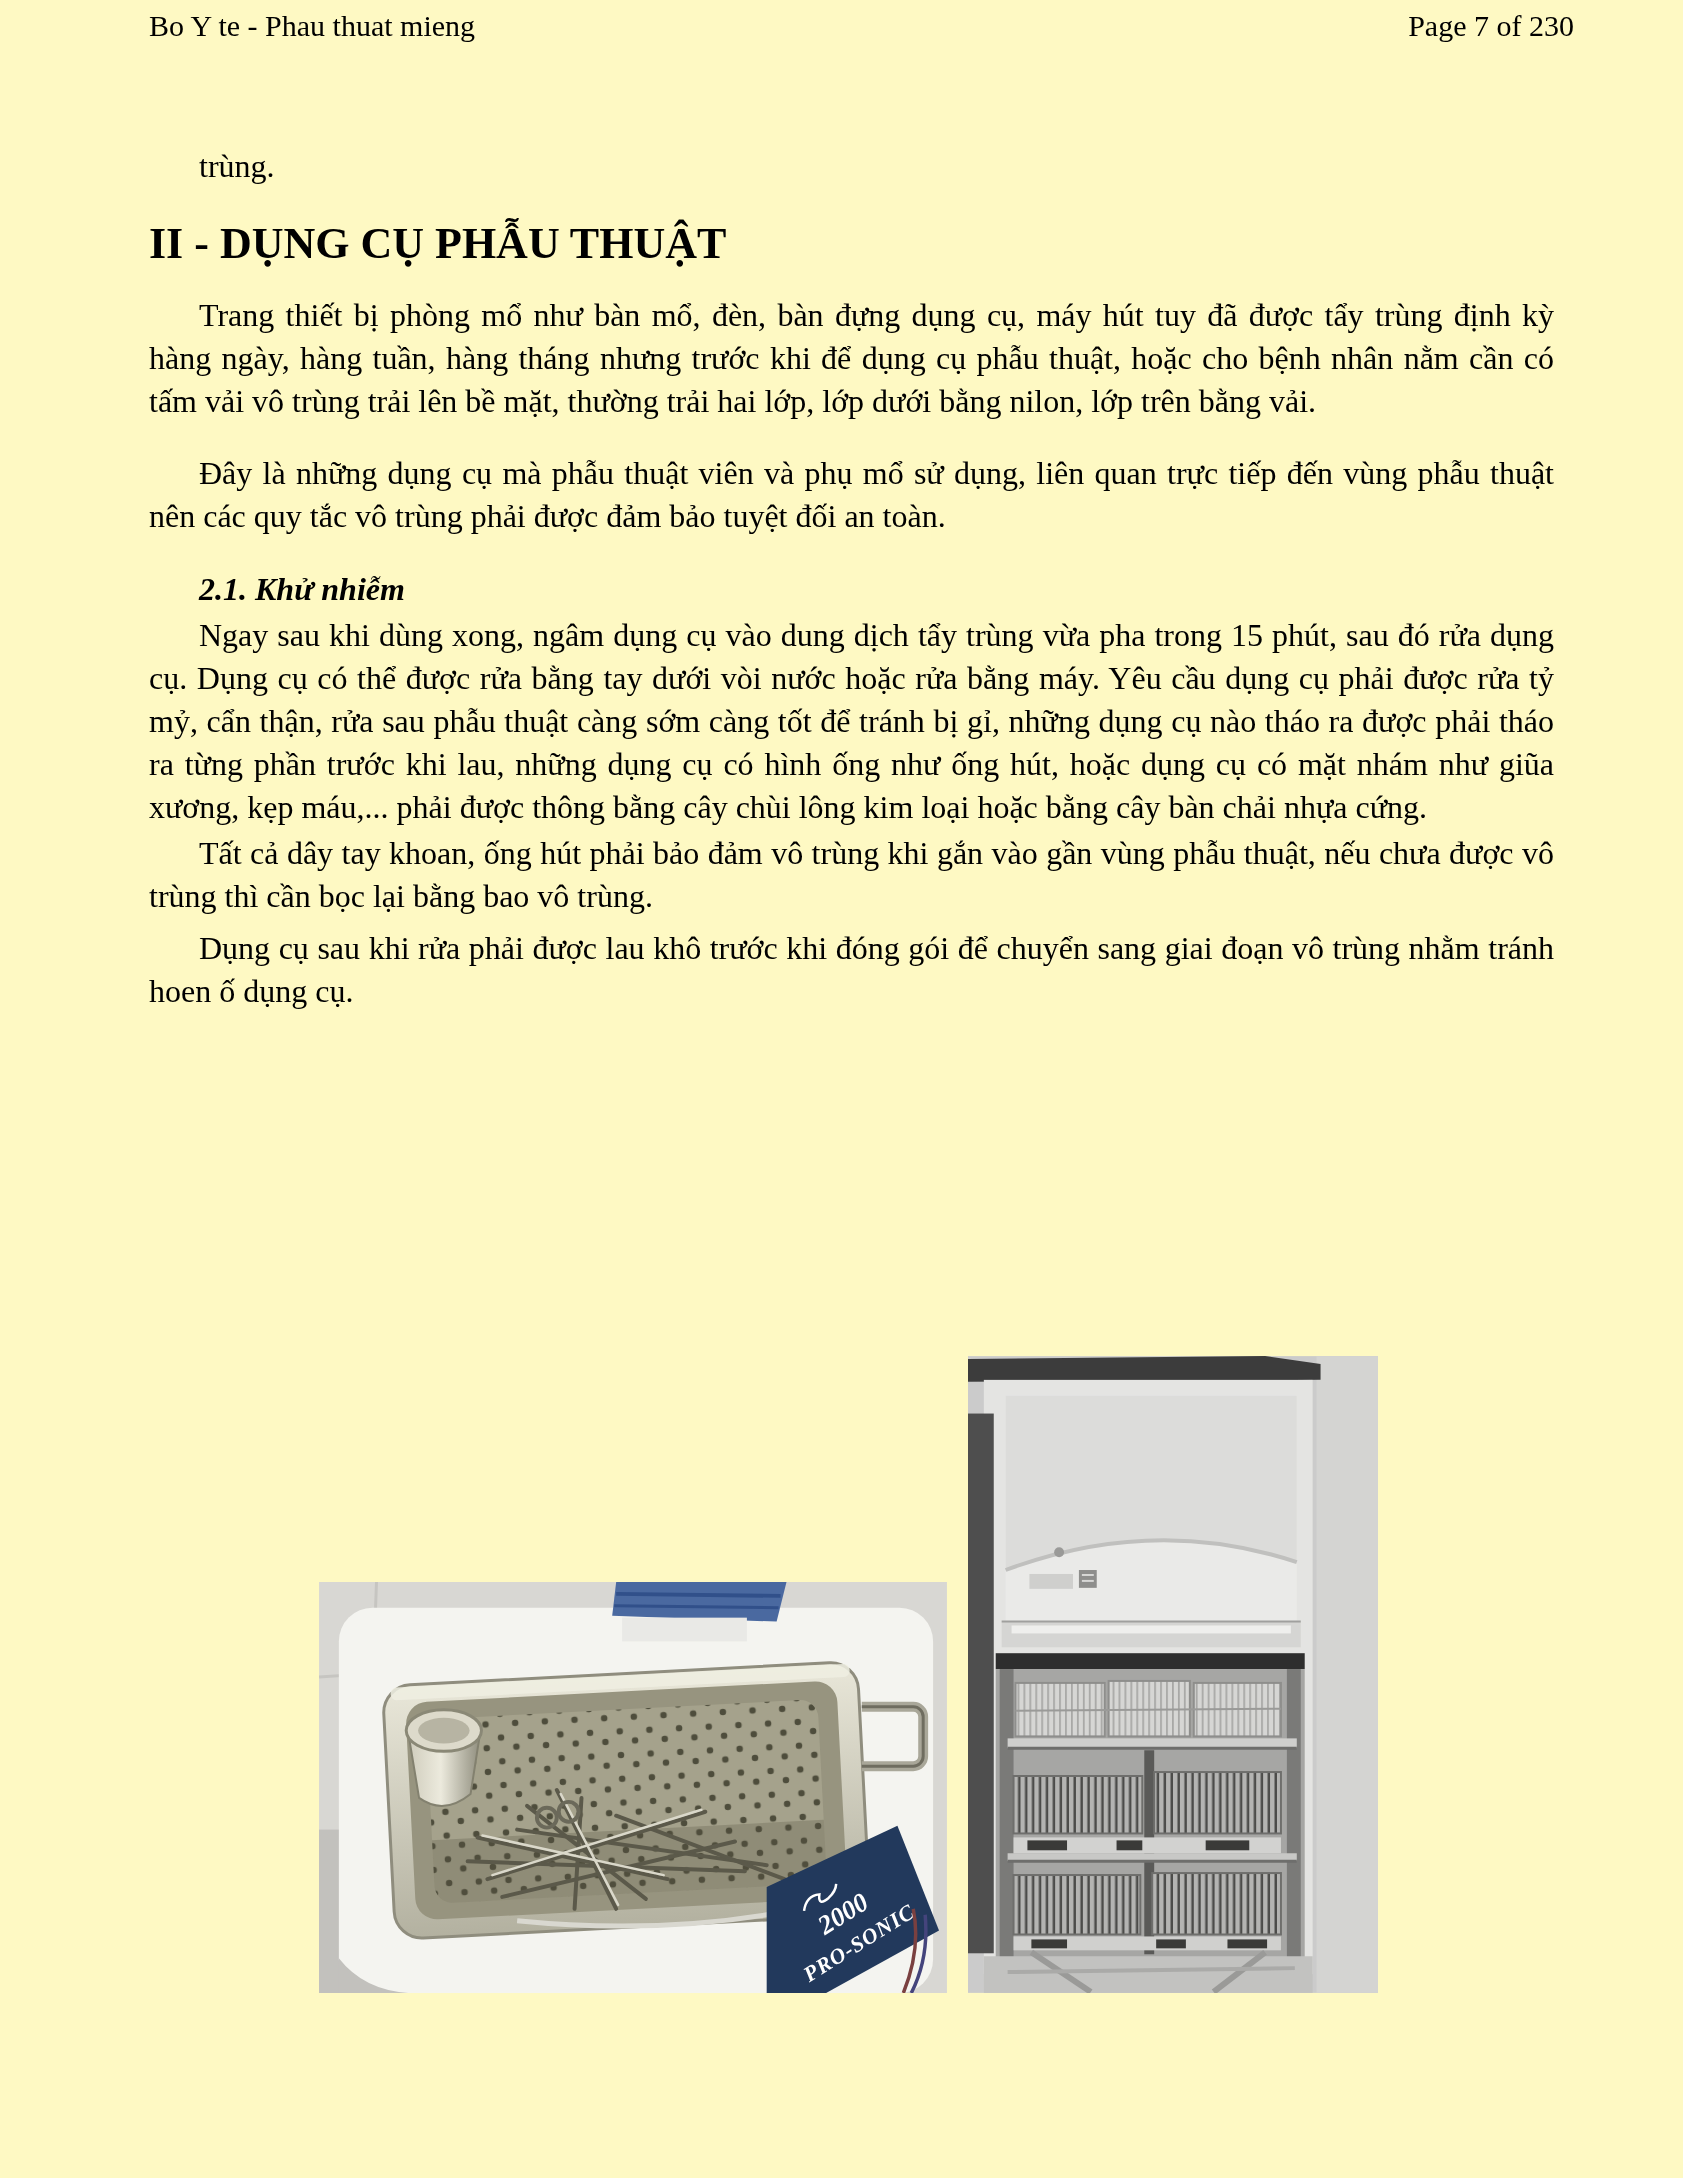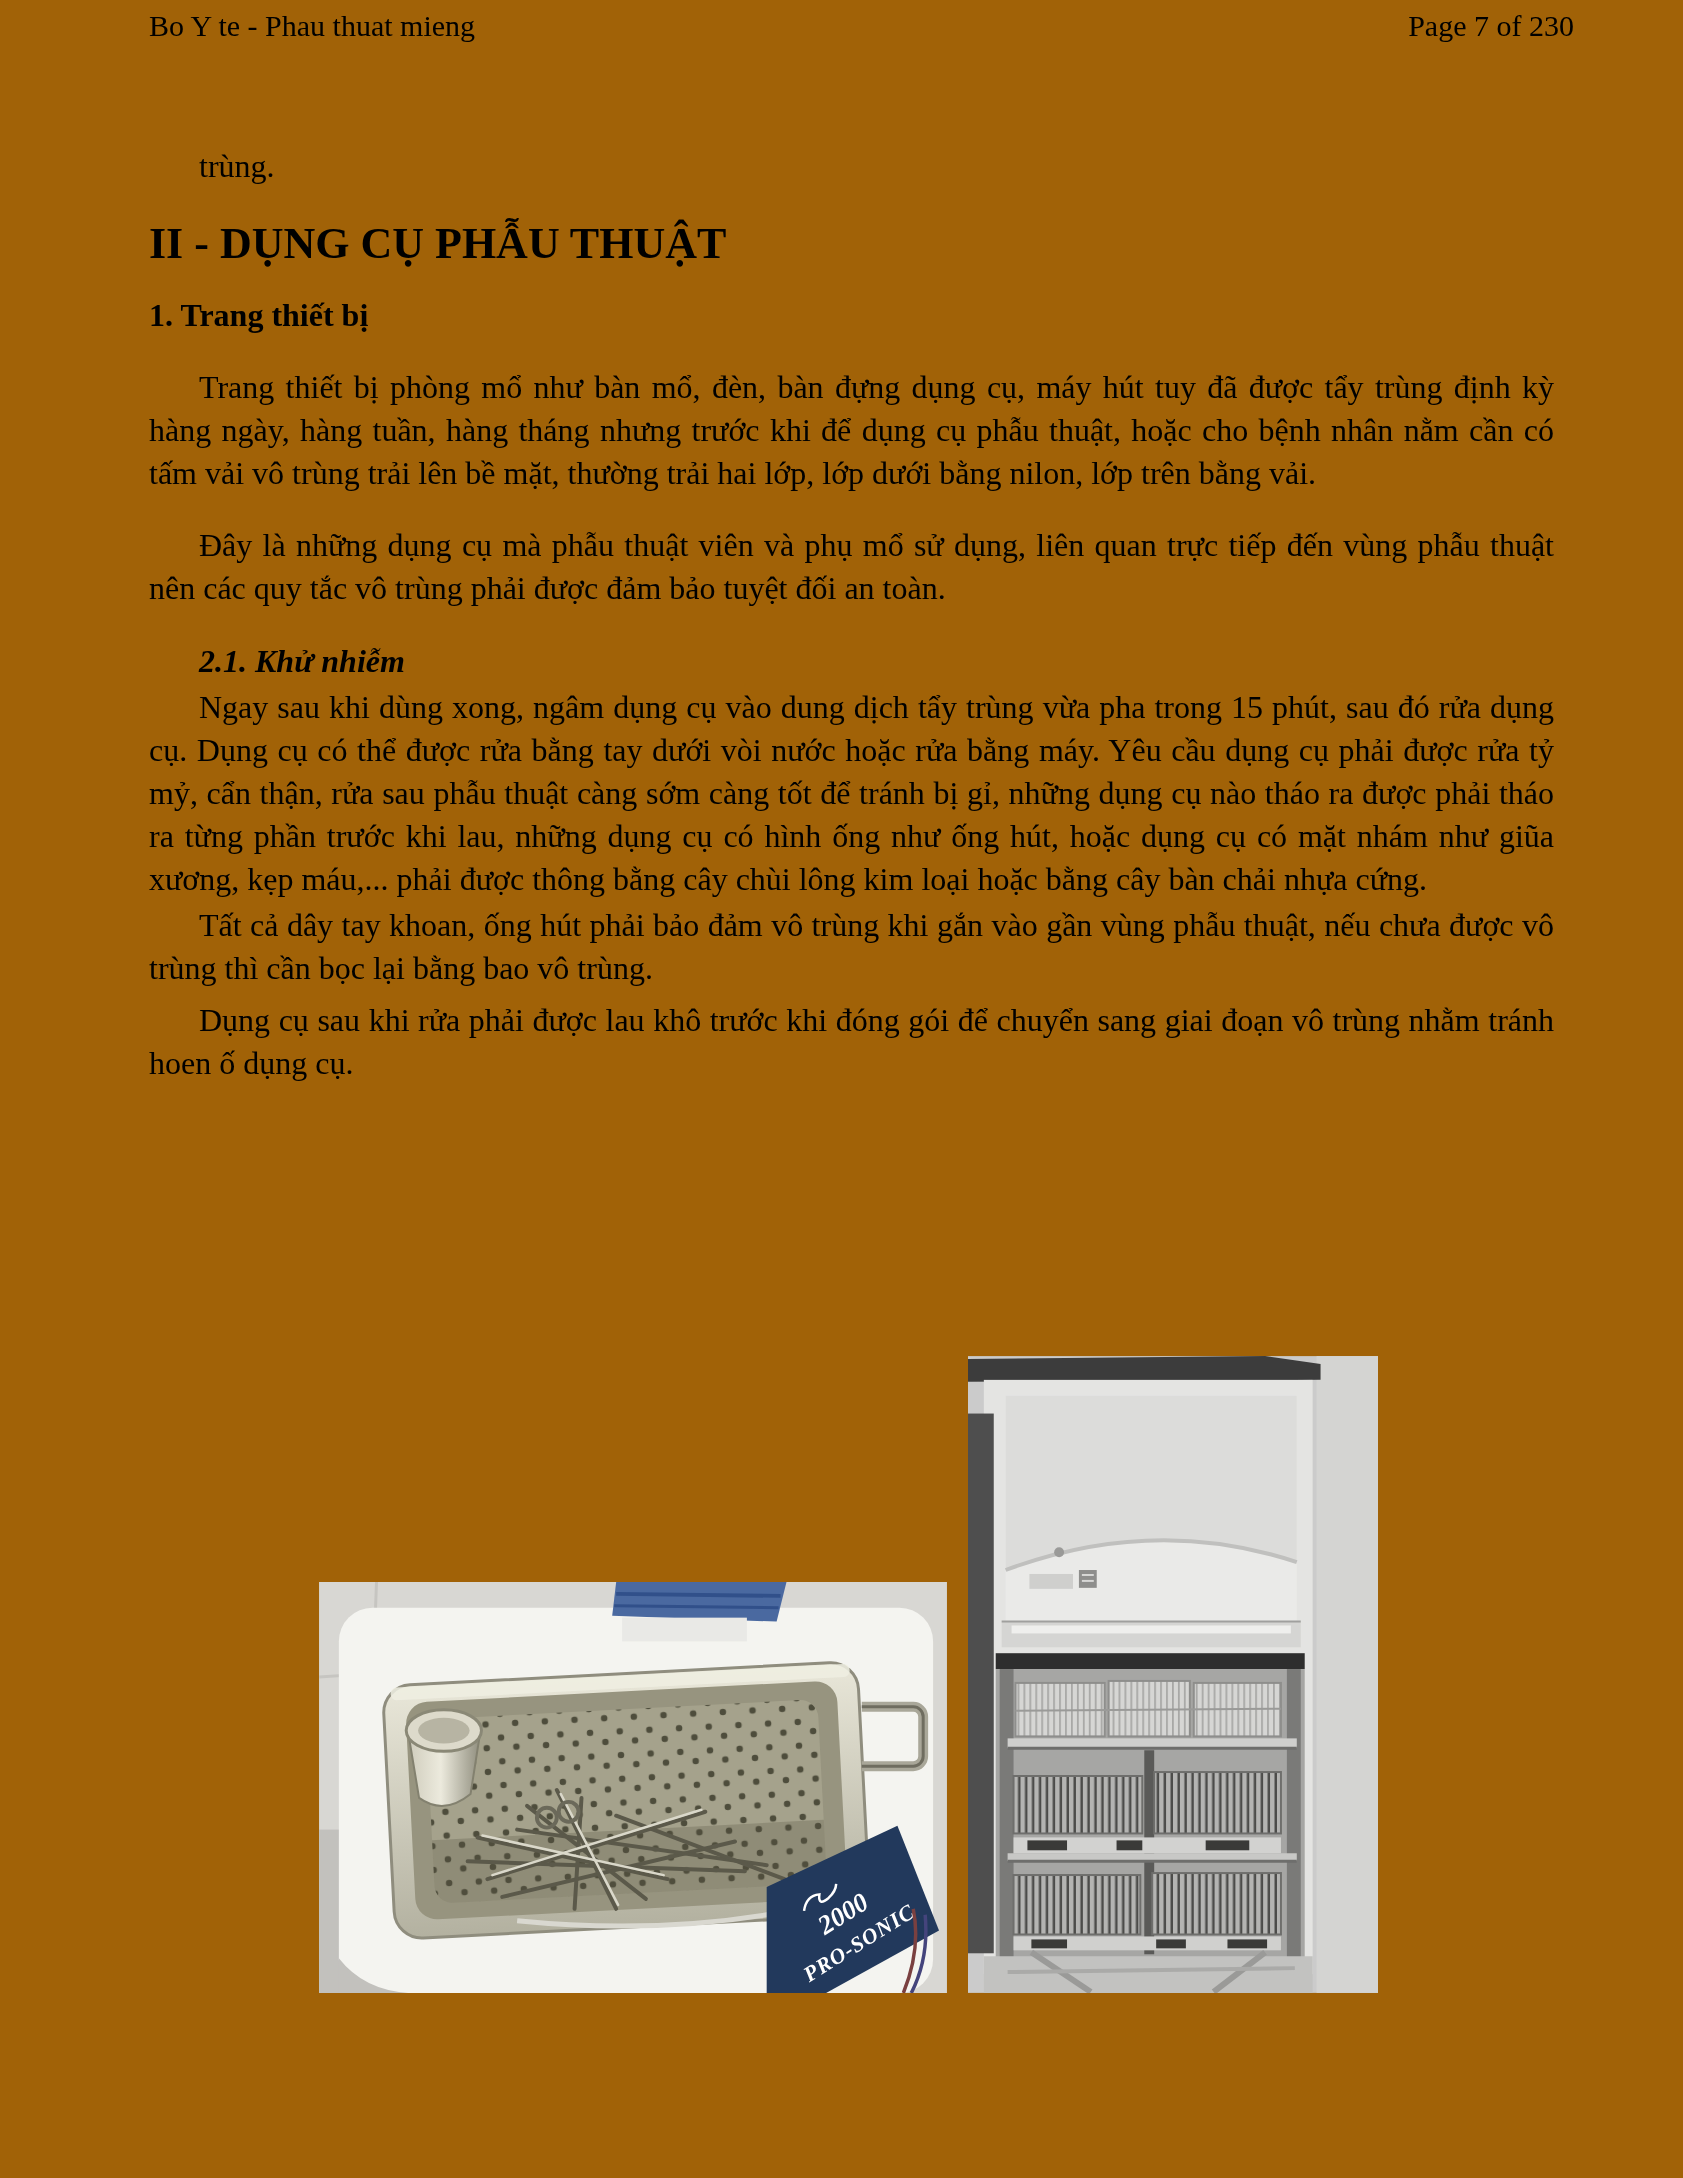--- a/index.html
+++ b/index.html
@@ -1,19 +1,19 @@
 <!DOCTYPE html>
 <html><head>
 <meta charset="utf-8">
 <style>
   html,body{margin:0;padding:0;background:#888;}
   .page{
     position:relative;
     width:1683px;height:2178px;
-    background:#a16207;
+    background:#fef9c3;
     margin:0 auto;
     overflow:hidden;
     font-family:"Liberation Serif", serif;
     color:#000;
   }
   .hdr{
     position:absolute;left:149px;right:109px;top:8px;
     display:flex;justify-content:space-between;
     font-size:30px;line-height:36px;
   }
@@ -49,21 +49,20 @@
 <div class="page">
 
   <div class="hdr">
     <span>Bo Y te - Phau thuat mieng</span>
     <span>Page 7 of 230</span>
   </div>
 
   <div class="textcol">
     <p class="cont">trùng.</p>
     <h1 class="main">II - DỤNG CỤ PHẪU THUẬT</h1>
-    <h2 class="sec">1. Trang thiết bị</h2>
     <p class="p1">Trang thiết bị phòng mổ như bàn mổ, đèn, bàn đựng dụng cụ, máy hút tuy đã được tẩy trùng định kỳ hàng ngày, hàng tuần, hàng tháng nhưng trước khi để dụng cụ phẫu thuật, hoặc cho bệnh nhân nằm cần có tấm vải vô trùng trải lên bề mặt, thường trải hai lớp, lớp dưới bằng nilon, lớp trên bằng vải.</p>
     <p class="p2">Đây là những dụng cụ mà phẫu thuật viên và phụ mổ sử dụng, liên quan trực tiếp đến vùng phẫu thuật nên các quy tắc vô trùng phải được đảm bảo tuyệt đối an toàn.</p>
     <h3 class="sub">2.1. Khử nhiễm</h3>
     <p class="p4">Ngay sau khi dùng xong, ngâm dụng cụ vào dung dịch tẩy trùng vừa pha trong 15 phút, sau đó rửa dụng cụ. Dụng cụ có thể được rửa bằng tay dưới vòi nước hoặc rửa bằng máy. Yêu cầu dụng cụ phải được rửa tỷ mỷ, cẩn thận, rửa sau phẫu thuật càng sớm càng tốt để tránh bị gỉ, những dụng cụ nào tháo ra được phải tháo ra từng phần trước khi lau, những dụng cụ có hình ống như ống hút, hoặc dụng cụ có mặt nhám như giũa xương, kẹp máu,... phải được thông bằng cây chùi lông kim loại hoặc bằng cây bàn chải nhựa cứng.</p>
     <p class="p5">Tất cả dây tay khoan, ống hút phải bảo đảm vô trùng khi gắn vào gần vùng phẫu thuật, nếu chưa được vô trùng thì cần bọc lại bằng bao vô trùng.</p>
     <p class="p6">Dụng cụ sau khi rửa phải được lau khô trước khi đóng gói để chuyển sang giai đoạn vô trùng nhằm tránh hoen ố dụng cụ.</p>
   </div>
 
   <div class="fig fig-left">
     <svg width="628" height="411" viewBox="0 0 634 415" xmlns="http://www.w3.org/2000/svg">

